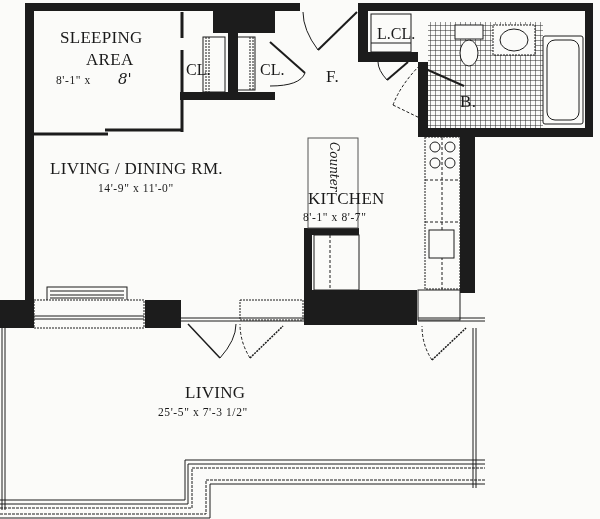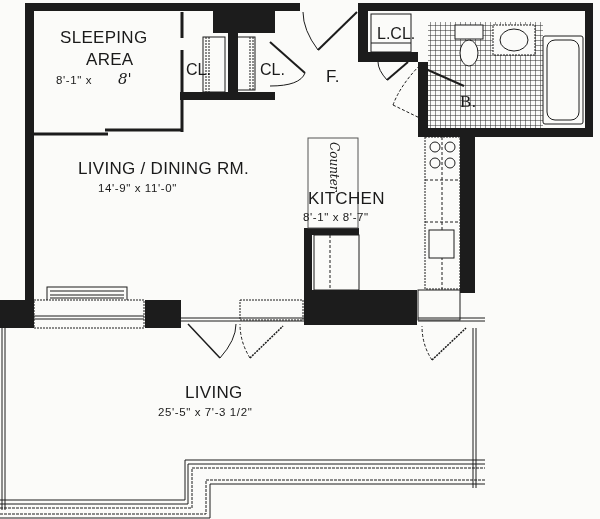--- a/index.html
+++ b/index.html
@@ -1,18 +1,18 @@
 <!DOCTYPE html>
 <html><head>
 <meta charset="utf-8">
 <style>
   html,body{margin:0;padding:0;background:#fbfbf9;}
   #plan{position:relative;width:600px;height:519px;overflow:hidden;background:#fbfbf9;}
   svg{position:absolute;left:0;top:0;}
-  .lbl{position:absolute;font-family:Liberation Sans, sans-serif;color:#1a1a1a;white-space:nowrap;line-height:1;}
+  .lbl{position:absolute;font-family:Liberation Serif, serif;color:#1a1a1a;white-space:nowrap;line-height:1;}
   .room{font-size:17px;letter-spacing:0.3px;}
   .dim{font-size:11.5px;letter-spacing:0.6px;}
   .small{font-size:16px;}
   .hand{font-family:"DejaVu Serif",serif;font-style:italic;font-size:15px;}
 </style>
 </head>
 <body>
 
 <div id="plan">
 <svg width="600" height="519" viewBox="0 0 600 519">
@@ -130,21 +130,21 @@
   <div class="lbl room" style="left:86px;top:51px;">AREA</div>
   <div class="lbl dim" style="left:56px;top:75px;">8'-1" x</div>
   <div class="lbl hand" style="left:118px;top:72px;">8'</div>
 
   <div class="lbl small" style="left:186px;top:62px;">CL.</div>
   <div class="lbl small" style="left:260px;top:62px;">CL.</div>
   <div class="lbl room" style="left:326px;top:68px;">F.</div>
   <div class="lbl small" style="left:377px;top:26px;">L.CL.</div>
   <div class="lbl room" style="left:460px;top:93px;font-family:'Liberation Serif',serif;">B.</div>
 
-  <div class="lbl room" style="left:50px;top:160px;margin-left:28px;">LIVING / DINING RM.</div>
+  <div class="lbl room" style="left:50px;top:160px;">LIVING / DINING RM.</div>
   <div class="lbl dim" style="left:98px;top:183px;">14'-9" x 11'-0"</div>
 
   <div class="lbl hand" style="left:318px;top:142px;font-size:12px;transform:rotate(90deg);transform-origin:left top;left:340px;">Counter</div>
   <div class="lbl room" style="left:308px;top:190px;">KITCHEN</div>
   <div class="lbl dim" style="left:303px;top:212px;">8'-1" x 8'-7"</div>
 
   <div class="lbl room" style="left:185px;top:384px;">LIVING</div>
   <div class="lbl dim" style="left:158px;top:407px;">25'-5" x 7'-3 1/2"</div>
 </div>
 

